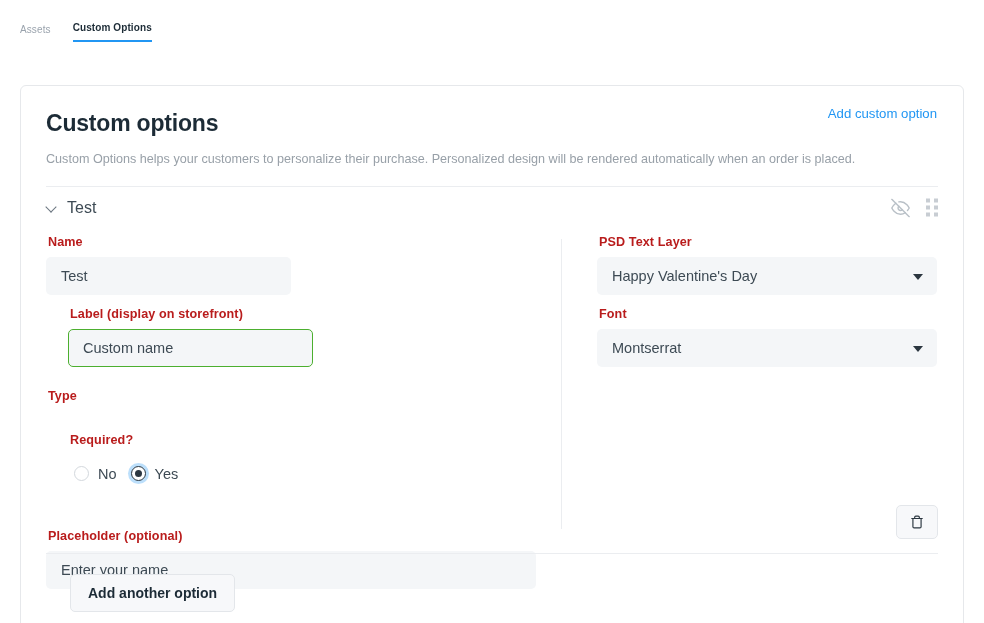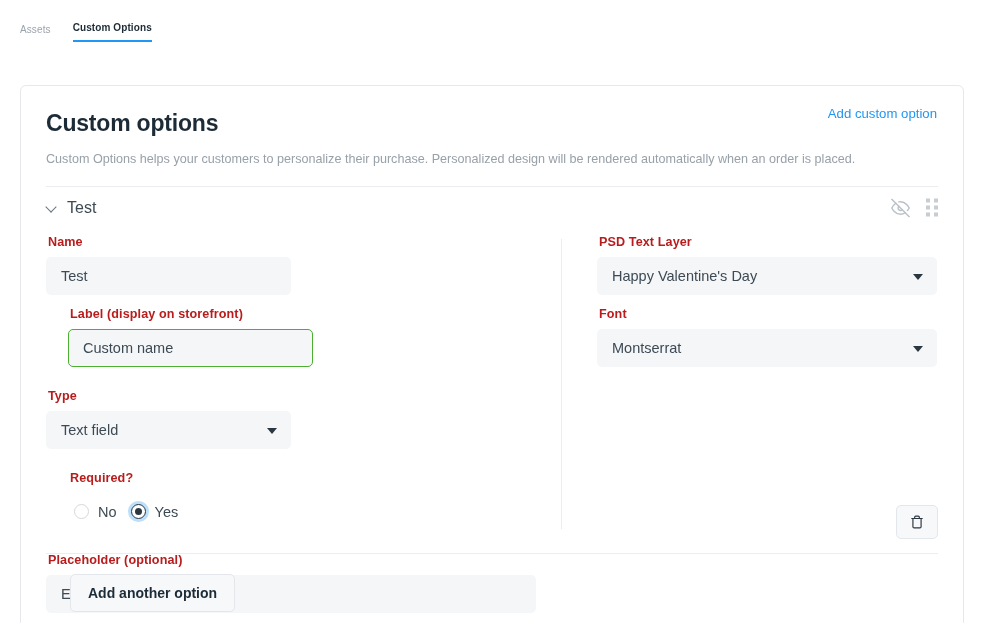--- a/index.html
+++ b/index.html
@@ -339,41 +339,37 @@
         <input class="inp" type="text" value="Test" style="">
       </div>
 
       <div class="field col-b" style="margin-left:22px;">
         <label class="lbl">Label (display on storefront)</label>
         <input class="inp green" type="text" value="Custom name" style="">
       </div>
 
       <div class="field col-a" style="margin-top:10px;">
         <label class="lbl">Type</label>
-        <div class="sel-wrap">
-          <input class="inp sel" type="text" readonly="" value="Text field" style="">
-          <span class="caret"></span>
-        </div>
       </div>
 
       <div class="field col-b" style="margin-top:10px;margin-left:22px;">
         <label class="lbl">Required?</label>
         <div class="radio-row">
           <span class="radio">
             <span class="rd"></span>
             <span class="rd-label">No</span>
           </span>
           <span class="radio">
             <span class="rd on"></span>
             <span class="rd-label">Yes</span>
           </span>
         </div>
       </div>
 
-      <div class="field col-full" style="margin-top:10px;">
+      <div class="field col-full" style="margin-top:24px;">
         <label class="lbl">Placeholder (optional)</label>
         <input class="inp" type="text" value="Enter your name" style="">
       </div>
 
     </div>
 
     <div class="right-col">
 
       <div class="field">
         <label class="lbl">PSD Text Layer</label>

